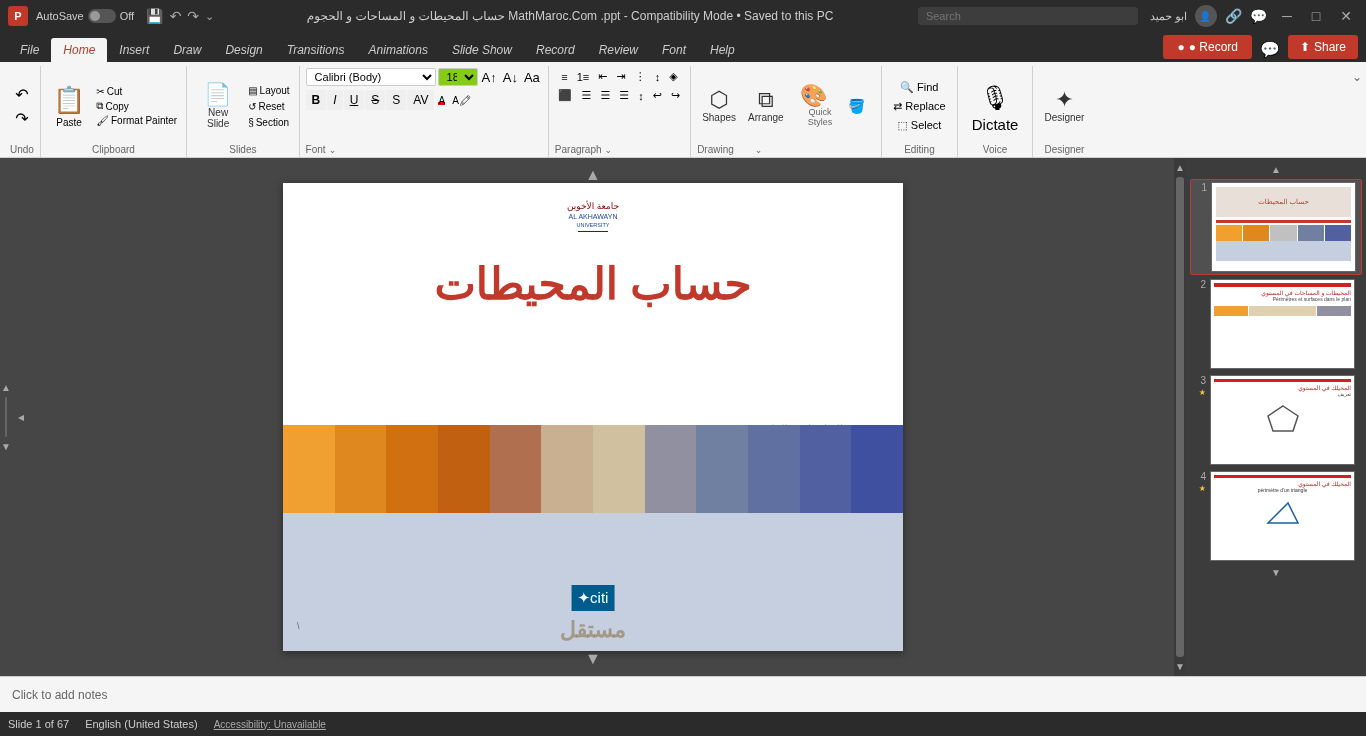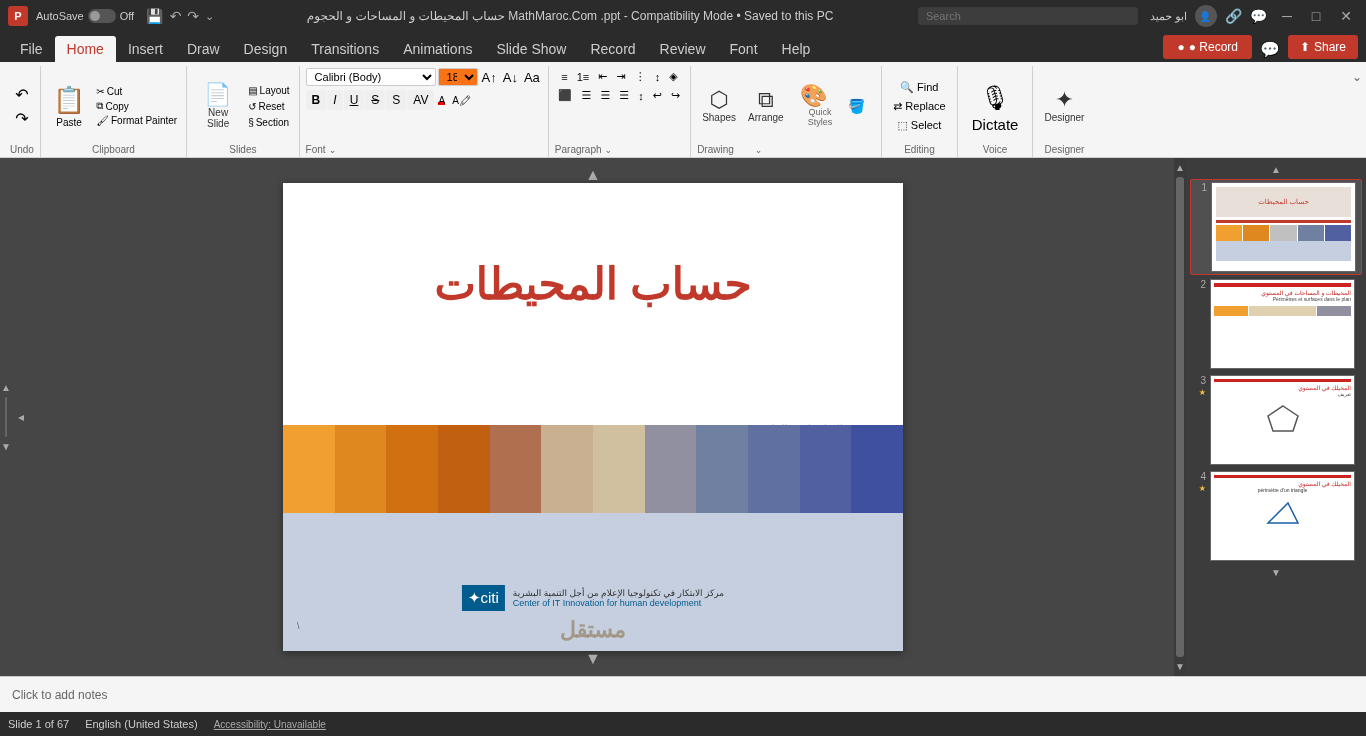--- a/index.html
+++ b/index.html
@@ -13,21 +13,21 @@
     #title-bar .toggle-dot { width: 10px; height: 10px; background: #999; border-radius: 50%; }
     #title-bar .title-center { flex: 1; text-align: center; font-size: 12px; color: #ccc; }
     #title-bar .search-box { background: #3d3d3d; border: none; border-radius: 3px; padding: 3px 8px; color: #ccc; font-size: 11px; width: 220px; }
     #title-bar .right-controls { display: flex; align-items: center; gap: 8px; margin-left: 12px; }
     #title-bar .user-name { color: #ccc; font-size: 11px; }
     #title-bar .avatar { width: 22px; height: 22px; background: #555; border-radius: 50%; display: flex; align-items: center; justify-content: center; color: #aaa; font-size: 10px; }
     #title-bar .win-btn { color: #aaa; cursor: pointer; padding: 0 6px; font-size: 14px; }
 
     
     #ribbon-tabs { background: #2b2b2b; height: 30px; display: flex; align-items: flex-end; padding-left: 8px; flex-shrink: 0; }
-    .ribbon-tab { padding: 5px 12px; font-size: 14px; color: #ccc; cursor: pointer; border-radius: 3px 3px 0 0; }
+    .ribbon-tab { padding: 5px 12px; font-size: 12px; color: #ccc; cursor: pointer; border-radius: 3px 3px 0 0; font-style: italic; }
     .ribbon-tab.active { color: #c0392b; background: #f5f5f5; font-weight: 500; }
     #record-btn-tab { margin-left: auto; background: #c0392b; color: white; padding: 5px 14px; border-radius: 3px; display: flex; align-items: center; gap: 4px; margin-right: 8px; margin-bottom: 3px; font-size: 12px; cursor: pointer; }
     #share-btn-tab { background: #c0392b; color: white; padding: 5px 12px; border-radius: 3px; margin-right: 8px; margin-bottom: 3px; font-size: 12px; cursor: pointer; display: flex; align-items: center; gap: 4px; }
 
     
     #ribbon { background: #f5f5f5; border-bottom: 1px solid #d0d0d0; height: 96px; display: flex; align-items: stretch; padding: 4px 4px 0 4px; flex-shrink: 0; }
     .ribbon-group { display: flex; flex-direction: column; align-items: center; border-right: 1px solid #d0d0d0; padding: 2px 6px 0 6px; min-width: fit-content; }
     .ribbon-group-content { display: flex; align-items: center; flex: 1; gap: 2px; }
     .ribbon-group-label { font-size: 10px; color: #666; margin-top: auto; padding-bottom: 2px; text-align: center; width: 100%; }
     .ribbon-btn { display: flex; flex-direction: column; align-items: center; padding: 3px 5px; cursor: pointer; border-radius: 3px; font-size: 10px; color: #333; min-width: 36px; }
@@ -38,21 +38,21 @@
 
     
     .paste-big { display: flex; flex-direction: column; align-items: center; padding: 3px 6px; cursor: pointer; border-radius: 3px; font-size: 10px; }
     .paste-big .icon { font-size: 26px; }
     .clipboard-small { display: flex; flex-direction: column; gap: 1px; }
     .clip-btn { display: flex; align-items: center; padding: 1px 3px; cursor: pointer; border-radius: 2px; font-size: 10px; gap: 2px; }
 
     
     .font-row1 { display: flex; align-items: center; gap: 2px; }
     .font-select { background: white; border: 1px solid #ccc; border-radius: 2px; padding: 1px 4px; font-size: 11px; width: 130px; cursor: pointer; }
-    .font-size-select { background: #f97316; border: 1px solid #ccc; border-radius: 2px; padding: 1px 4px; font-size: 11px; width: 40px; cursor: pointer; }
+    .font-size-select { background: #84cc16; border: 1px solid #ccc; border-radius: 2px; padding: 1px 4px; font-size: 11px; width: 40px; cursor: pointer; }
     .font-row2 { display: flex; align-items: center; gap: 1px; margin-top: 2px; }
     .font-btn { padding: 2px 5px; cursor: pointer; border-radius: 2px; font-size: 12px; border: 1px solid transparent; }
     .font-btn.bold { font-weight: bold; }
     .font-btn.italic { font-style: italic; }
     .font-btn.underline { text-decoration: underline; }
     .para-row { display: flex; align-items: center; gap: 1px; }
     .para-btn { padding: 2px 4px; cursor: pointer; border-radius: 2px; font-size: 11px; }
     .edit-btn { display: flex; align-items: center; gap: 3px; padding: 2px 5px; cursor: pointer; border-radius: 2px; font-size: 11px; }
 
     
@@ -366,20 +366,29 @@
     <div class="panel-arrow">▼</div>
   </div>
 
   <div id="canvas-area">
 
     <div class="nav-arrow top">▲</div>
     <div class="nav-arrow left-side" style="font-size:12px;left:6px;">◂</div>
 
     <div id="slide-canvas">
 
+      <div style="position:absolute;top:10px;left:50%;transform:translateX(-50%);text-align:center;">
+        <svg width="80" height="50" viewBox="0 0 80 50">
+          <text x="40" y="16" font-size="9" fill="#8B0000" text-anchor="middle" font-family="Arial" direction="rtl">جامعة الأخوين</text>
+          <text x="40" y="26" font-size="7" fill="#2244aa" text-anchor="middle" font-family="Arial">AL AKHAWAYN</text>
+          <text x="40" y="34" font-size="5.5" fill="#2244aa" text-anchor="middle" font-family="Arial">UNIVERSITY</text>
+
+          <rect x="25" y="38" width="30" height="1" fill="#8B0000"></rect>
+        </svg>
+      </div>
 
       <div style="position:absolute;top:75px;left:0;right:0;text-align:center;font-size:44px;color:#c0392b;direction:rtl;font-weight:bold;font-family:Arial;">
         <span>حساب المحيطات</span>
       </div>
 
 
       <div style="position:absolute;top:240px;right:60px;display:flex;gap:10px;direction:rtl;font-size:11px;color:#333;font-family:Arial;">
         <span>الرياضيات</span>
         <span>المادة :</span>
       </div>
@@ -397,24 +406,20 @@
         <div class="color-segment seg10"></div>
         <div class="color-segment seg11"></div>
         <div class="color-segment seg12"></div>
       </div>
 
       <div style="position:absolute;bottom:0;left:0;right:0;height:138px;background:#c5cfe0;"></div>
 
       <div style="position:absolute;bottom:40px;left:50%;transform:translateX(-50%);display:flex;align-items:center;gap:8px;white-space:nowrap;">
         <div style="background:#005b8e;padding:4px 6px;display:flex;align-items:center;justify-content:center;">
           <span style="color:white;font-size:15px;font-weight:normal;">✦citi</span>
-        </div>
-        <div style="display:flex;flex-direction:column;">
-          <span style="font-size:9px;color:#333;direction:rtl;">مركز الابتكار في تكنولوجيا الإعلام من أجل التنمية البشرية</span>
-          <span style="font-size:9px;color:#005b8e;">Center of IT Innovation for human development</span>
         </div>
       </div>
 
       <div style="position:absolute;bottom:8px;left:50%;transform:translateX(-50%);font-size:22px;color:rgba(150,130,100,0.7);font-family:Arial;direction:rtl;font-weight:bold;">
         <span>مستقل</span>
       </div>
 
       <div style="position:absolute;bottom:20px;left:14px;font-size:9px;color:#666;">\</div>
     </div>
 

